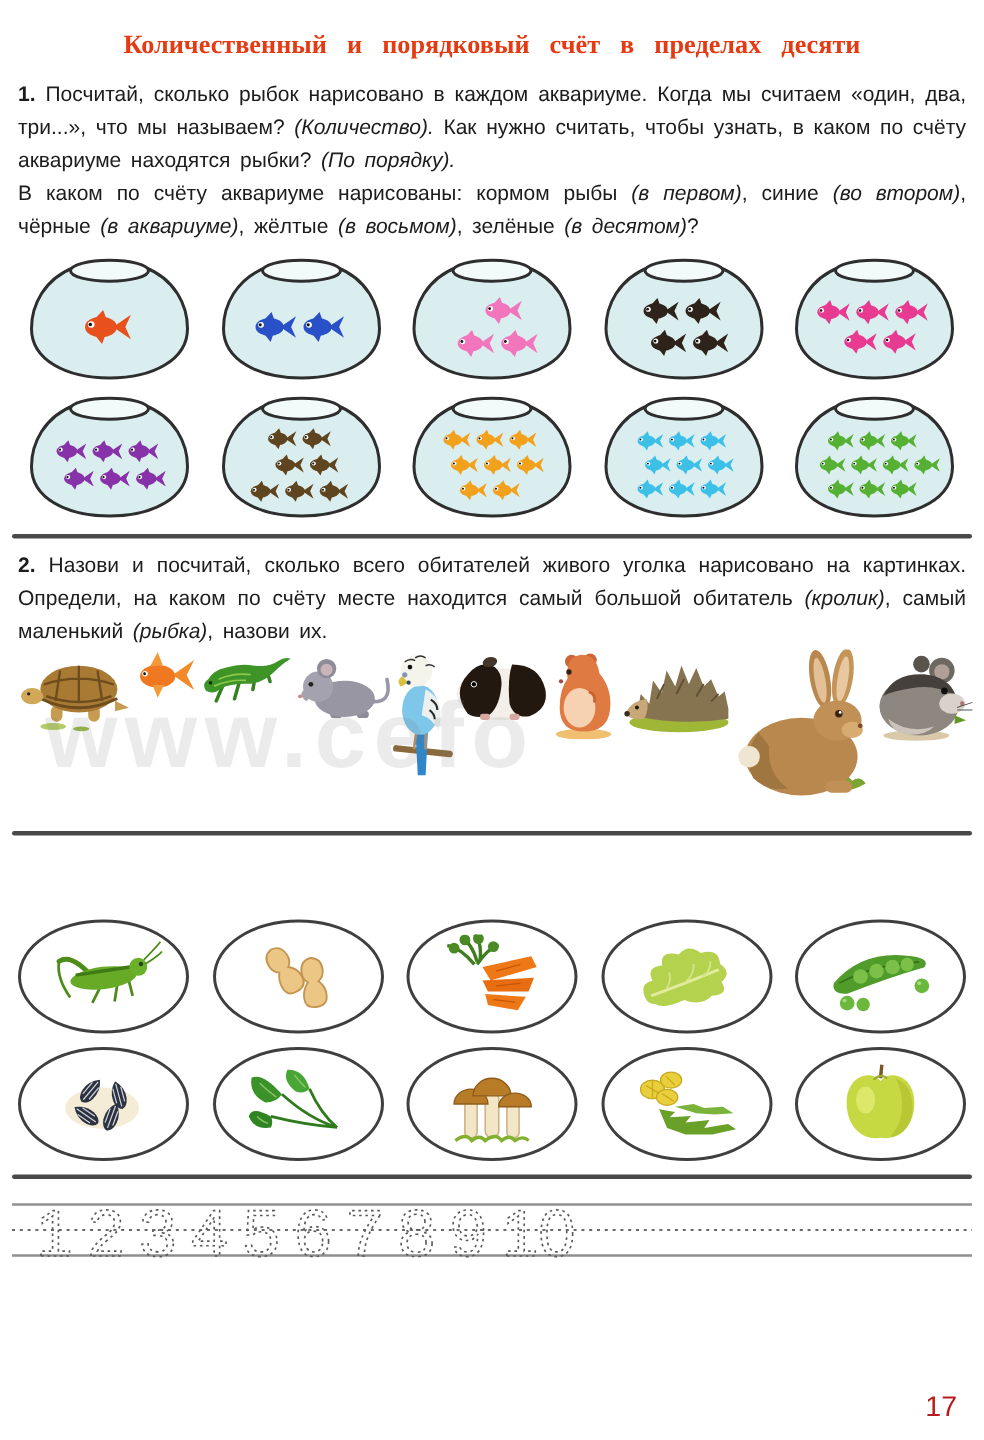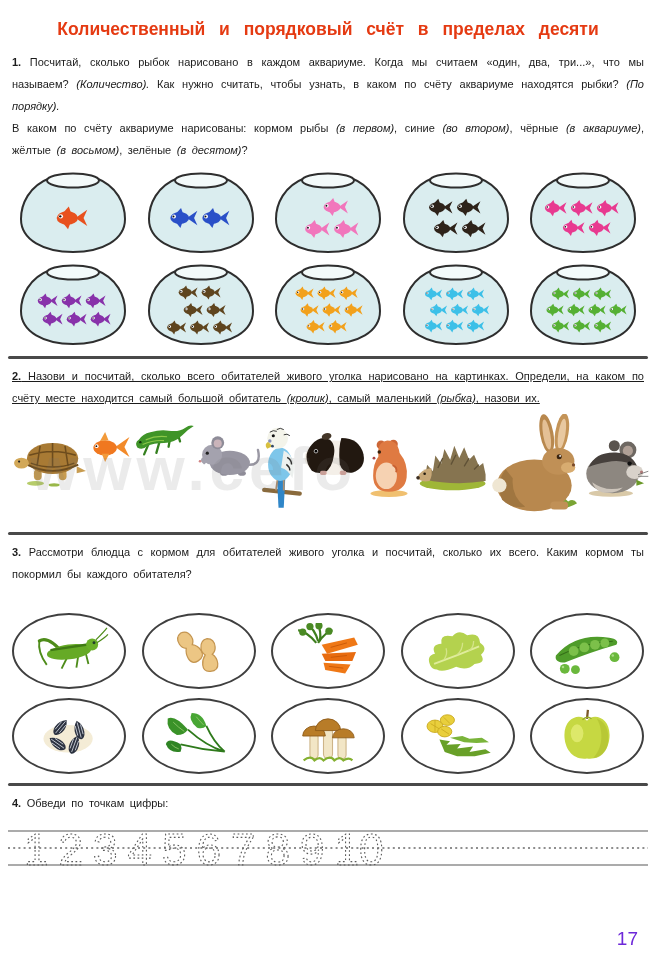--- a/index.html
+++ b/index.html
@@ -9,60 +9,60 @@
     box-sizing:border-box;padding:8px 12px 0;
   }
   .title{
     text-align:center;font-size:18px;font-weight:bold;letter-spacing:0.5px;
     margin:4px 0 0;line-height:22px;
   }
   .subtitle{
     text-align:center;font-size:17.5px;font-weight:bold;word-spacing:9px;
     margin:9px 0 0;line-height:24px;
   }
-  .task-text{font-size:11px;line-height:22px;text-align:justify;word-spacing:2.5px;margin:0;}
+  .task-text{font-size:14px;line-height:22px;text-align:justify;word-spacing:2.5px;margin:0;}
   .task-text b{font-weight:bold;}
   .task-text i{font-style:italic;}
   #task1-text{margin-top:10px;}
-  #task2-text{margin-top:6px;text-decoration:underline;}
+  #task2-text{margin-top:6px;}
   #task3-text{margin-top:6px;}
   #task4-text{margin-top:6px;}
   .bowl-row{display:flex;justify-content:space-between;align-items:flex-end;}
   #bowl-row-0{margin-top:10px;}
   #bowl-row-1{margin-top:8px;}
   .divider{height:3px;background:#494949;margin:9px -4px 0;border-radius:2px;}
   .animals-strip{
     position:relative;margin-top:2px;height:112px;
-    display:flex;justify-content:space-between;align-items:center;
+    display:flex;justify-content:space-between;align-items:flex-start;
   }
   .animal{display:block;line-height:0;}
   .watermark{
     position:absolute;left:18px;top:22px;font-size:62px;font-weight:bold;
     letter-spacing:5px;color:rgba(110,110,110,0.14);pointer-events:none;
     text-transform:lowercase;white-space:nowrap;
   }
   .saucer-row{display:flex;justify-content:space-between;}
   #saucer-row-0{margin-top:6px;}
   #saucer-row-1{margin-top:9px;}
   .saucer{
     width:114px;height:76px;border:2px solid #3f3f3f;border-radius:50%;
     display:flex;align-items:center;justify-content:center;background:#fff;
     box-sizing:border-box;
   }
   .trace-wrap{margin:10px -4px 0;line-height:0;}
   .page-number{
-    position:absolute;right:18px;bottom:10px;font-size:19px;color:#6d28d9;
+    position:absolute;right:18px;bottom:10px;font-size:19px;color:#b91c1c;
   }
 </style>
 </head>
 <body>
 
 <div class="page">
 
-  <div class="subtitle" style="color: rgb(229, 58, 18);">Количественный  и  порядковый  счёт  в  пределах  десяти</div>
+  <div class="subtitle" style="color: rgb(229, 58, 18); font-family: Liberation Serif, serif;">Количественный  и  порядковый  счёт  в  пределах  десяти</div>
 
   <p class="task-text" id="task1-text">
     <span><b>1.</b><span> Посчитай, сколько рыбок нарисовано в каждом аквариуме. Когда мы считаем «один, два, три...», что мы называем? </span><i>(Количество).</i><span> Как нужно считать, чтобы узнать, в каком по счёту аквариуме находятся рыбки? </span><i>(По порядку).</i></span><br>
     <span><span>В каком по счёту аквариуме нарисованы: кормом рыбы </span><i>(в первом)</i><span>, синие </span><i>(во втором)</i><span>, чёрные </span><i>(в аквариуме)</i><span>, жёлтые </span><i>(в восьмом)</i><span>, зелёные </span><i>(в десятом)</i><span>?</span></span>
   </p>
 
   <div class="bowl-row" id="bowl-row-0">
       <div style="line-height: 0;"><svg width="122" height="84" viewBox="0 0 122 84">
       <path d="M38,7 C17,15 9,33 9,48 C9,69 32,81 61,81 C90,81 113,69 113,48 C113,33 105,15 84,7 Z" fill="#daedef" stroke="#2e2e2e" stroke-width="2"></path>
       <ellipse cx="61" cy="9.5" rx="26" ry="7" fill="#f3fafa" stroke="#2e2e2e" stroke-width="2"></ellipse>
@@ -772,21 +772,21 @@
   <circle cx="56" cy="32" r="2.6" fill="#111"></circle>
           <circle cx="70" cy="42" r="1.8" fill="#b07878"></circle>
   <path d="M66,45 L78,41 M66,47 L78,47" stroke="#555" stroke-width="0.8"></path>
   <path d="M64,51 l9,4 l-9,3 z" fill="#6a9828"></path>
         </svg></span>
     </div>
 
   <div class="divider"></div>
 
   <p class="task-text" id="task3-text">
-    <span><b>3.</b><span> Рассмотри блюдца с кормом для обитателей живого уголка и посчитай, сколько их всего. Каким кормом ты покормил бы каждого обитателя?</span></span><br>
+    <br>
     <br>
   </p>
 
   <div class="saucer-row" id="saucer-row-0">
       <div class="saucer">
         <span style="line-height: 0;"><svg width="84" height="50" viewBox="0 0 84 54">
   <path d="M36,30 Q20,10 10,16" stroke="#4e8c1a" stroke-width="3.5" fill="none" stroke-linecap="round"></path>
   <path d="M10,16 Q8,28 18,42" stroke="#4e8c1a" stroke-width="2" fill="none"></path>
   <path d="M52,32 L50,45 M60,29 L63,41 M40,34 L34,46" stroke="#4e8c1a" stroke-width="2" fill="none"></path>
   <ellipse cx="42" cy="28" rx="24" ry="8" fill="#66aa26" transform="rotate(-7 42 28)"></ellipse>
@@ -906,23 +906,20 @@
   <path d="M40,12 C52,16 54,30 52,40 C50,50 42,56 36,55 C46,46 48,26 40,12 Z" fill="#b2c230" opacity="0.7"></path>
   <ellipse cx="18" cy="28" rx="7" ry="10" fill="#e2ec74" opacity="0.8"></ellipse>
   <line x1="29" y1="12" x2="30" y2="2" stroke="#7a5826" stroke-width="2.5"></line>
   <path d="M24,13 q5,-5 10,-1" stroke="#98aa28" stroke-width="1.5" fill="none"></path>
           </svg></span>
       </div>
     </div>
 
   <div class="divider"></div>
 
-  <p class="task-text" id="task4-text">
-    <span><b>4.</b><span> Обведи по точкам цифры:</span></span>
-  </p>
 
   <div class="trace-wrap" id="trace-area"><svg width="640" height="50" viewBox="0 0 640 50">
     <line x1="0" y1="7" x2="640" y2="7" stroke="#8f8f8f" stroke-width="1.6"></line>
     <line x1="0" y1="24" x2="640" y2="24" stroke="#6a6a6a" stroke-width="1.3" stroke-dasharray="2,3.2"></line>
     <line x1="0" y1="41" x2="640" y2="41" stroke="#8f8f8f" stroke-width="1.6"></line>
         <text x="16" y="41" font-size="44" font-family="Liberation Sans, sans-serif" fill="none" stroke="#5a5a5a" stroke-width="1.1" stroke-dasharray="1.7,2.5">1</text>
         <text x="50.5" y="41" font-size="44" font-family="Liberation Sans, sans-serif" fill="none" stroke="#5a5a5a" stroke-width="1.1" stroke-dasharray="1.7,2.5">2</text>
         <text x="85" y="41" font-size="44" font-family="Liberation Sans, sans-serif" fill="none" stroke="#5a5a5a" stroke-width="1.1" stroke-dasharray="1.7,2.5">3</text>
         <text x="119.5" y="41" font-size="44" font-family="Liberation Sans, sans-serif" fill="none" stroke="#5a5a5a" stroke-width="1.1" stroke-dasharray="1.7,2.5">4</text>
         <text x="154" y="41" font-size="44" font-family="Liberation Sans, sans-serif" fill="none" stroke="#5a5a5a" stroke-width="1.1" stroke-dasharray="1.7,2.5">5</text>

